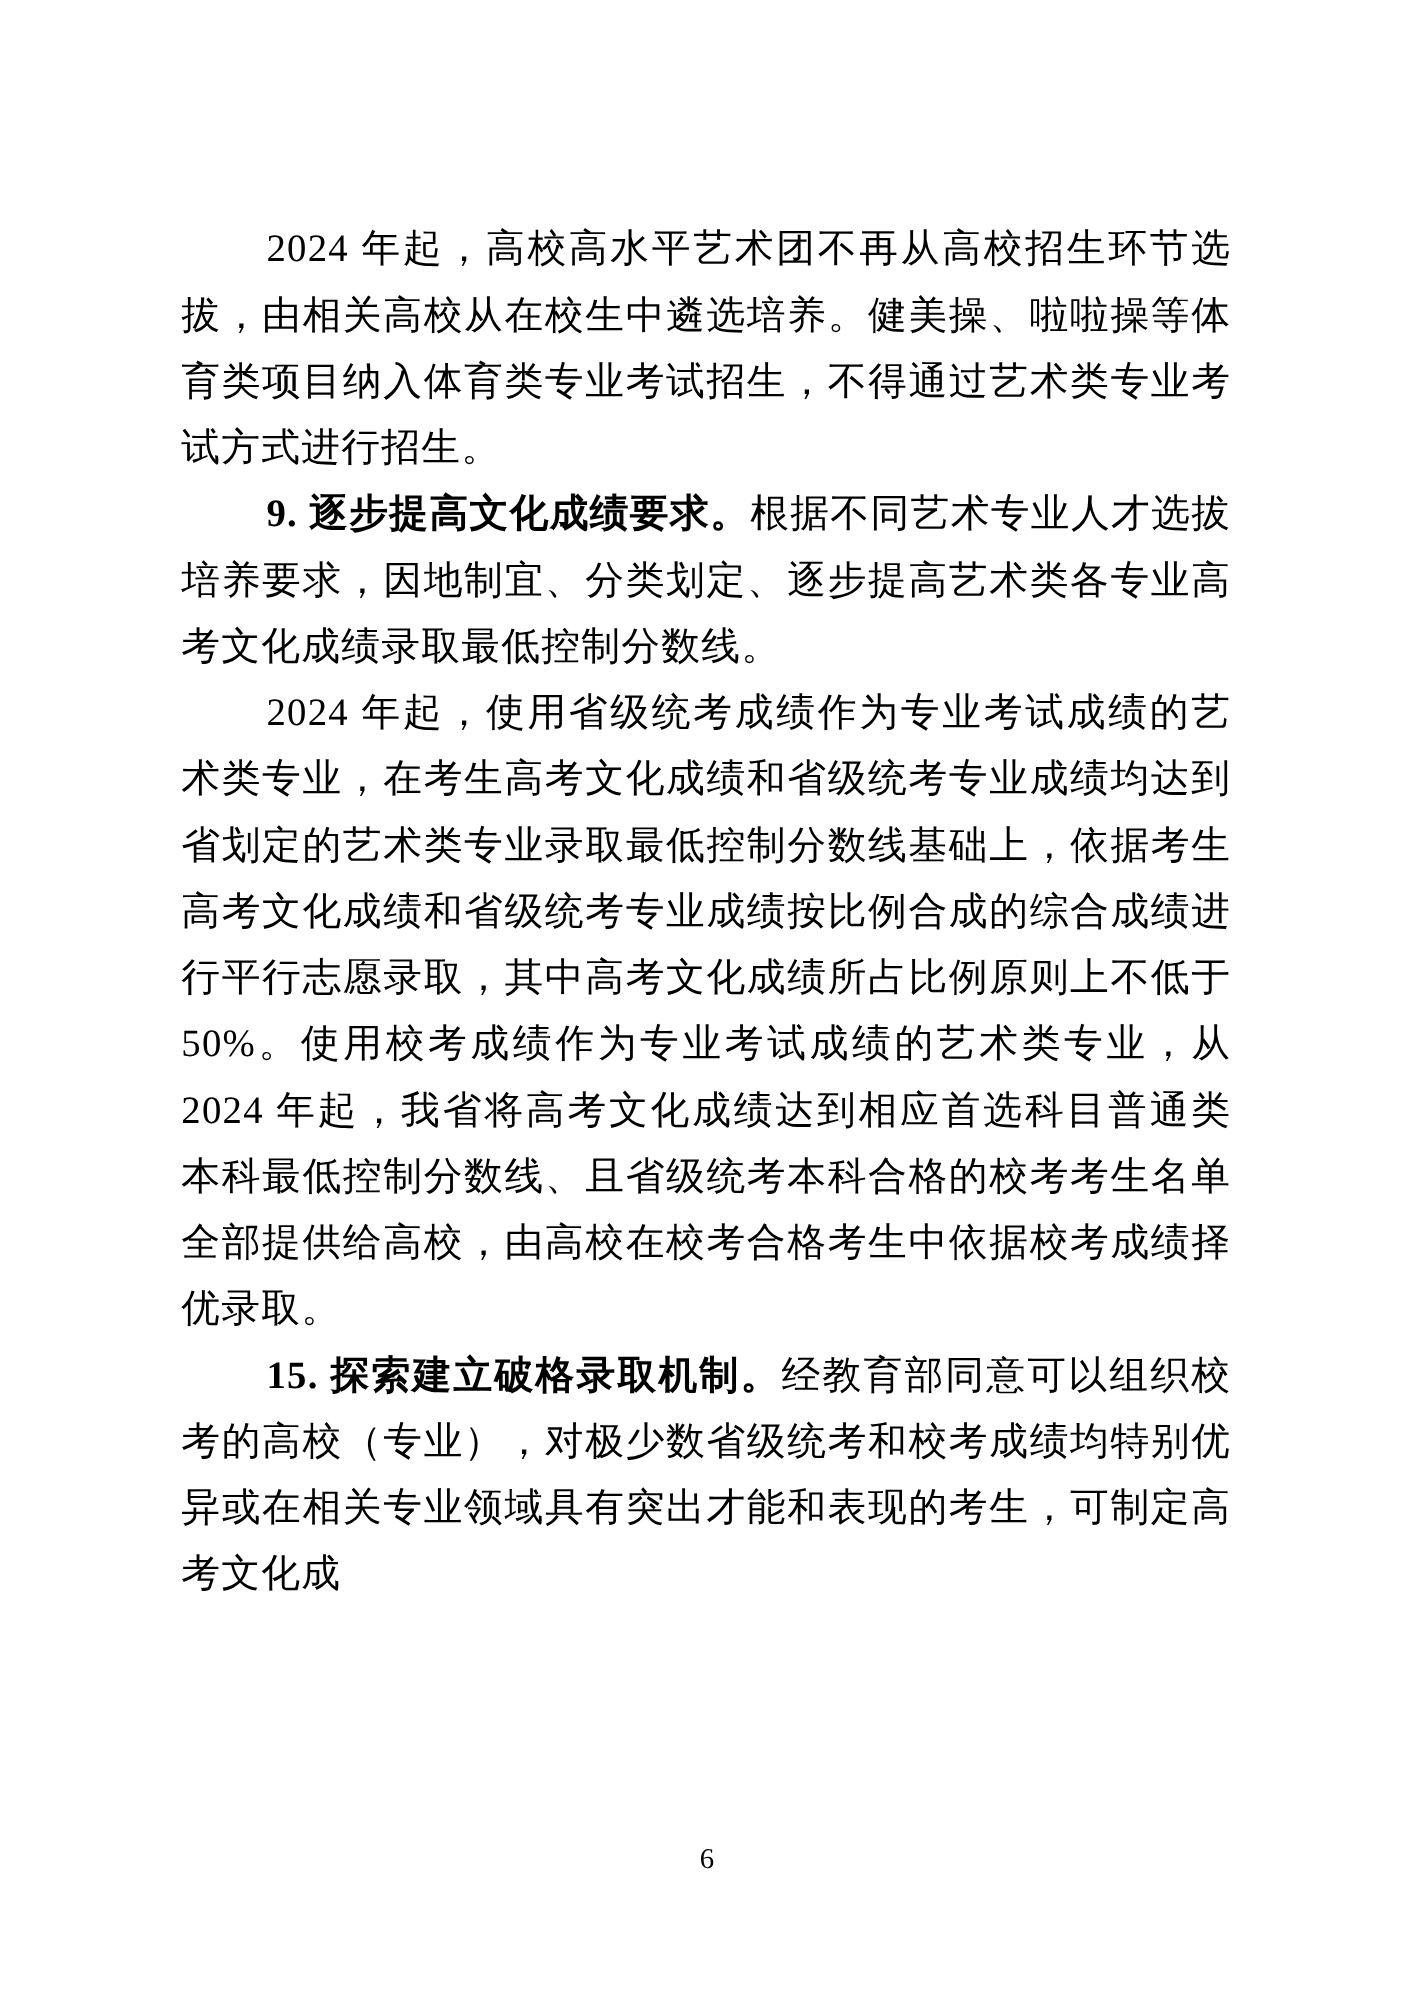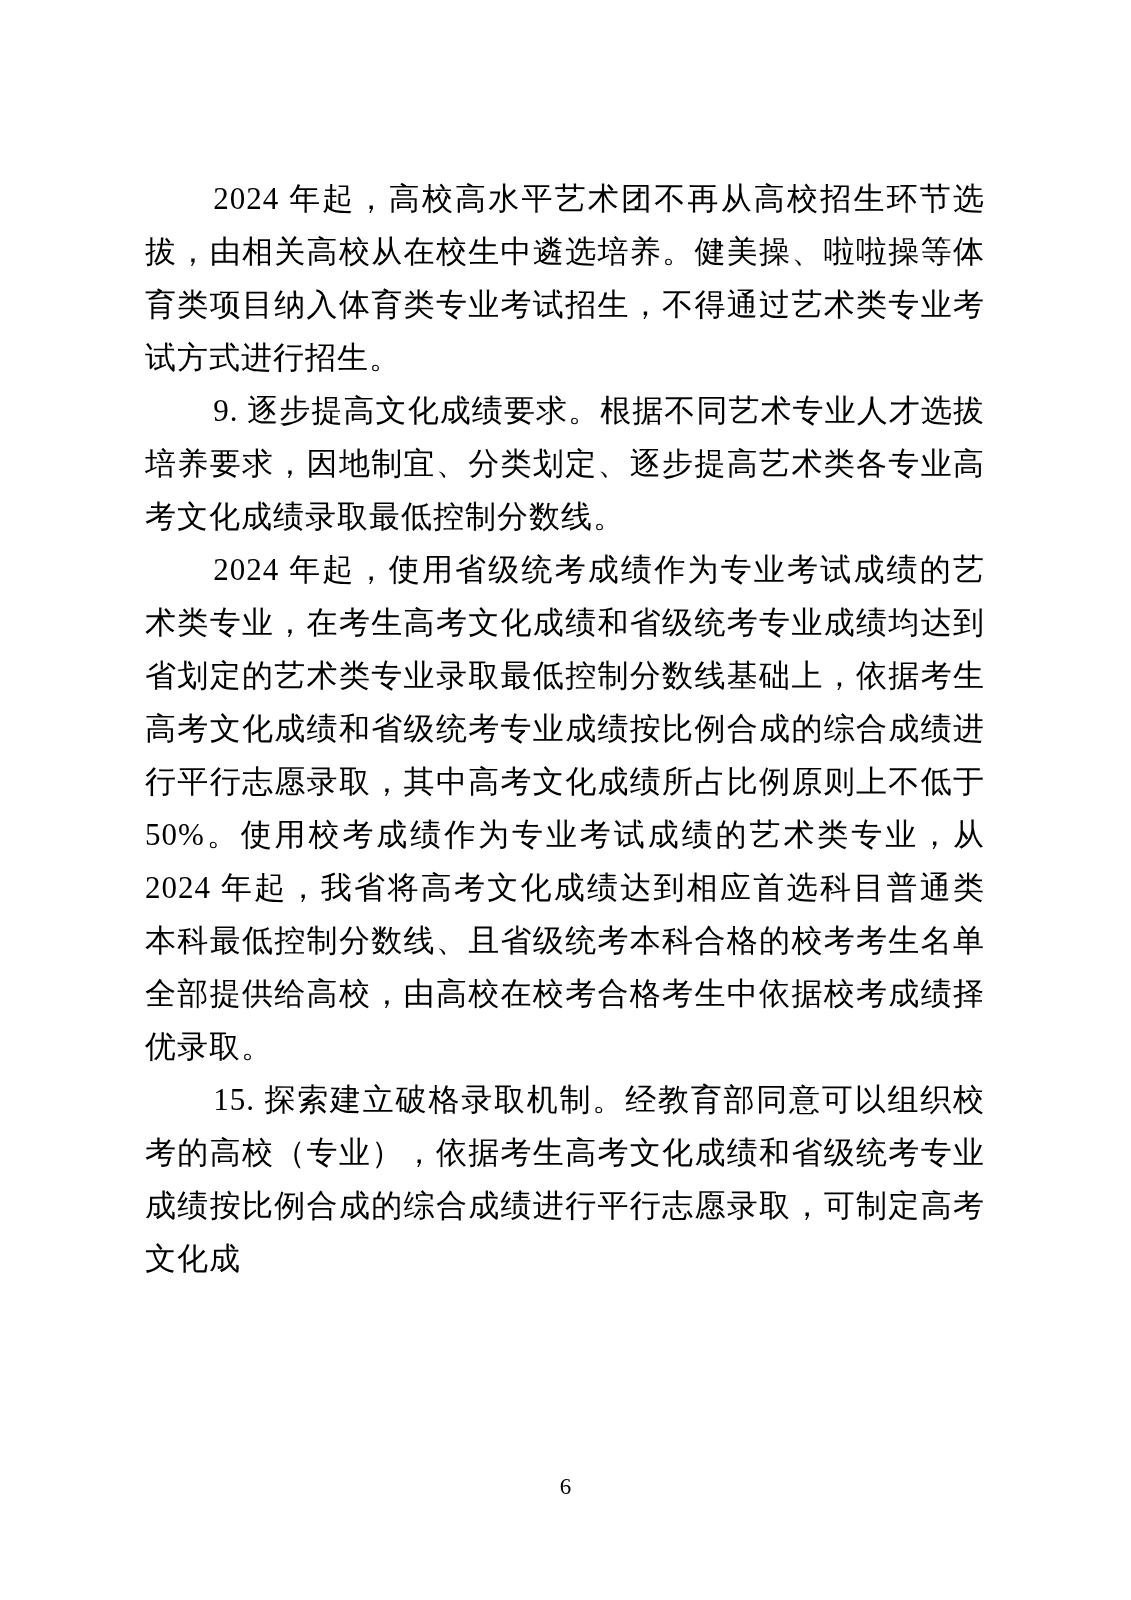--- a/index.html
+++ b/index.html
@@ -26,21 +26,21 @@
     text-align: justify;
     text-justify: inter-ideograph;
     letter-spacing: 1px;
   }
   .para {
     margin: 0;
     padding: 0;
     text-indent: 2.2em;
   }
   .lead {
-    font-weight: 400;
+    font-weight: 700;
   }
   .page-footer {
     position: absolute;
     left: 0;
     top: 1474px;
     width: 100%;
     text-align: center;
   }
   .page-number {
     font-size: 23px;
@@ -53,19 +53,19 @@
 
 <main class="page">
   <section class="body-text">
   <p class="para"><span class="para-text">2024 年起，高校高水平艺术团不再从高校招生环节选拔，由相关高校从在校生中遴选培养。健美操、啦啦操等体育类项目纳入体育类专业考试招生，不得通过艺术类专业考试方式进行招生。</span></p>
 
 
   <p class="para"><b class="lead">9. 逐步提高文化成绩要求。</b><span class="para-text">根据不同艺术专业人才选拔培养要求，因地制宜、分类划定、逐步提高艺术类各专业高考文化成绩录取最低控制分数线。</span></p>
 
   <p class="para"><span class="para-text">2024 年起，使用省级统考成绩作为专业考试成绩的艺术类专业，在考生高考文化成绩和省级统考专业成绩均达到省划定的艺术类专业录取最低控制分数线基础上，依据考生高考文化成绩和省级统考专业成绩按比例合成的综合成绩进行平行志愿录取，其中高考文化成绩所占比例原则上不低于 50%。使用校考成绩作为专业考试成绩的艺术类专业，从 2024 年起，我省将高考文化成绩达到相应首选科目普通类本科最低控制分数线、且省级统考本科合格的校考考生名单全部提供给高校，由高校在校考合格考生中依据校考成绩择优录取。</span></p>
 
-  <p class="para"><b class="lead">15. 探索建立破格录取机制。</b><span class="para-text">经教育部同意可以组织校考的高校（专业），依据考生高考文化成绩和省级统考专业成绩按比例合成的综合成绩进行平行志愿录取，可制定高考文化成</span></p>
+  <p class="para"><b class="lead">15. 探索建立破格录取机制。</b><span class="para-text">经教育部同意可以组织校考的高校（专业），对极少数省级统考和校考成绩均特别优异或在相关专业领域具有突出才能和表现的考生，可制定高考文化成</span></p>
 </section>
 
   <footer class="page-footer">
     <span class="page-number">6</span>
   </footer>
 </main>
 
 </body></html>

